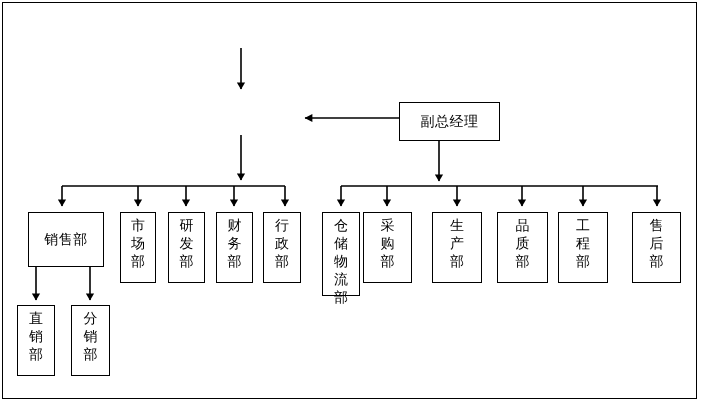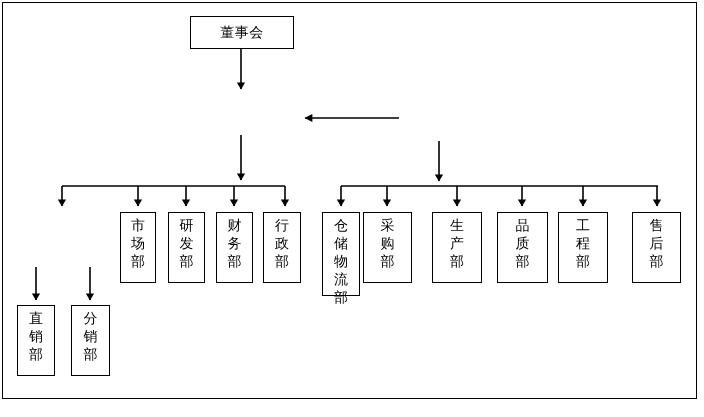--- a/index.html
+++ b/index.html
@@ -104,26 +104,29 @@
     <line x1="387" y1="186" x2="387" y2="206" stroke="#000000" stroke-width="1.6" marker-end="url(#arrowDown)"></line>
     <line x1="457" y1="186" x2="457" y2="206" stroke="#000000" stroke-width="1.6" marker-end="url(#arrowDown)"></line>
     <line x1="522" y1="186" x2="522" y2="206" stroke="#000000" stroke-width="1.6" marker-end="url(#arrowDown)"></line>
     <line x1="583" y1="186" x2="583" y2="206" stroke="#000000" stroke-width="1.6" marker-end="url(#arrowDown)"></line>
     <line x1="657" y1="186" x2="657" y2="206" stroke="#000000" stroke-width="1.6" marker-end="url(#arrowDown)"></line>
 
     <line x1="36" y1="267" x2="36" y2="300" stroke="#000000" stroke-width="1.6" marker-end="url(#arrowDown)"></line>
     <line x1="90" y1="267" x2="90" y2="300" stroke="#000000" stroke-width="1.6" marker-end="url(#arrowDown)"></line>
   </svg>
 
-  <div class="node h" style="left:190px; top:16px; width:104px; height:33px;">
-    <span class="label">董事会</span>
-  </div>
-
-
-
+
+
+  <div class="node h" style="left:399px; top:102px; width:101px; height:39px;">
+    <span class="label">副总经理</span>
+  </div>
+
+  <div class="node h" style="left:28px; top:212px; width:76px; height:55px;">
+    <span class="label">销售部</span>
+  </div>
 
   <div class="node v" style="left:120px; top:212px; width:36px; height:71px;">
     <span class="label">市
 场
 部</span>
   </div>
 
   <div class="node v" style="left:168px; top:212px; width:37px; height:71px;">
     <span class="label">研
 发

